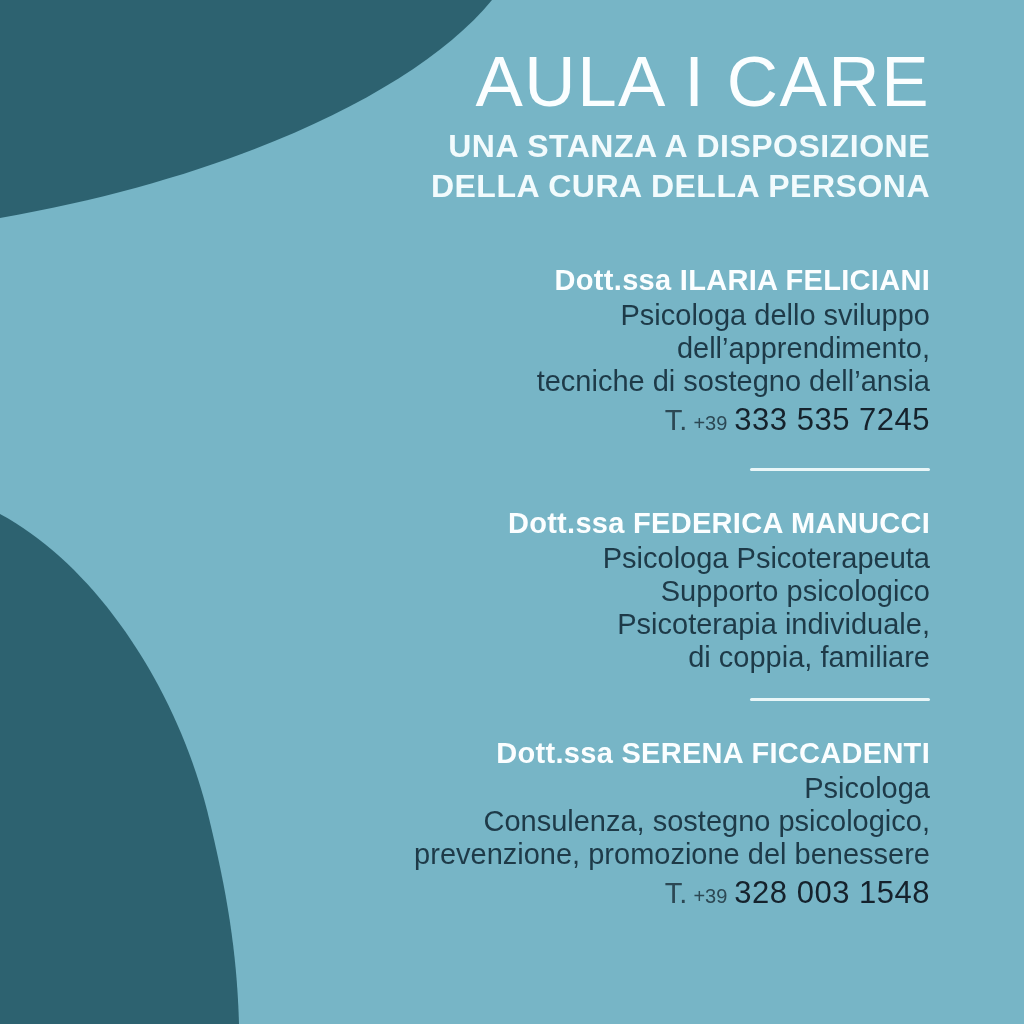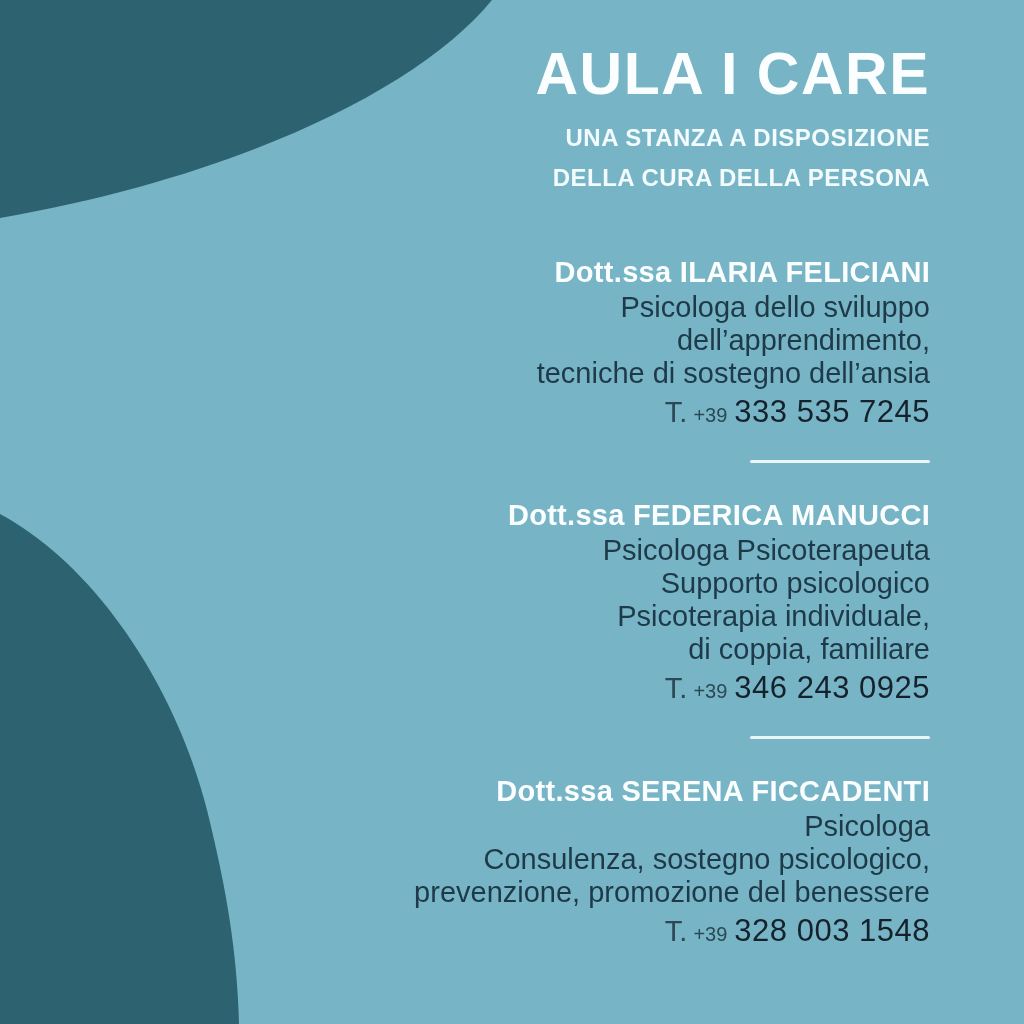--- a/index.html
+++ b/index.html
@@ -19,29 +19,29 @@
   .blob-top { top: 0; }
   .blob-bottom { top: 0; }
   .content {
     position: absolute;
     top: 40px;
     right: 94px;
     width: 740px;
     text-align: right;
   }
   .title {
-    margin: 4px 0 14px 0;
-    font-size: 59px;
+    margin: 12px 0 14px 0;
+    font-size: 71px;
     line-height: 60px;
-    font-weight: 700;
+    font-weight: 400;
     letter-spacing: 1.5px;
     color: #fbfeff;
   }
   .subtitle-line {
-    font-size: 24px;
+    font-size: 32px;
     line-height: 40px;
     font-weight: 700;
     letter-spacing: 0.5px;
     color: #f2fbfd;
   }
   .section { margin: 0; }
   .section.first { margin-top: 56px; }
   .person-name {
     font-size: 29px;
     line-height: 37px;
@@ -110,23 +110,20 @@
   </section>
 
   <div class="divider"></div>
 
   <section class="section">
     <div class="person-name">Dott.ssa FEDERICA MANUCCI</div>
     <div class="person-line">Psicologa Psicoterapeuta</div>
     <div class="person-line">Supporto psicologico</div>
     <div class="person-line">Psicoterapia individuale,</div>
     <div class="person-line">di coppia, familiare</div>
-    <div class="phone-line">
-      <span class="phone-label">T.</span><span class="phone-prefix">+39</span><span class="phone-number">346 243 0925</span>
-    </div>
   </section>
 
   <div class="divider"></div>
 
   <section class="section">
     <div class="person-name">Dott.ssa SERENA FICCADENTI</div>
     <div class="person-line">Psicologa</div>
     <div class="person-line">Consulenza, sostegno psicologico,</div>
     <div class="person-line">prevenzione, promozione del benessere</div>
     <div class="phone-line">

